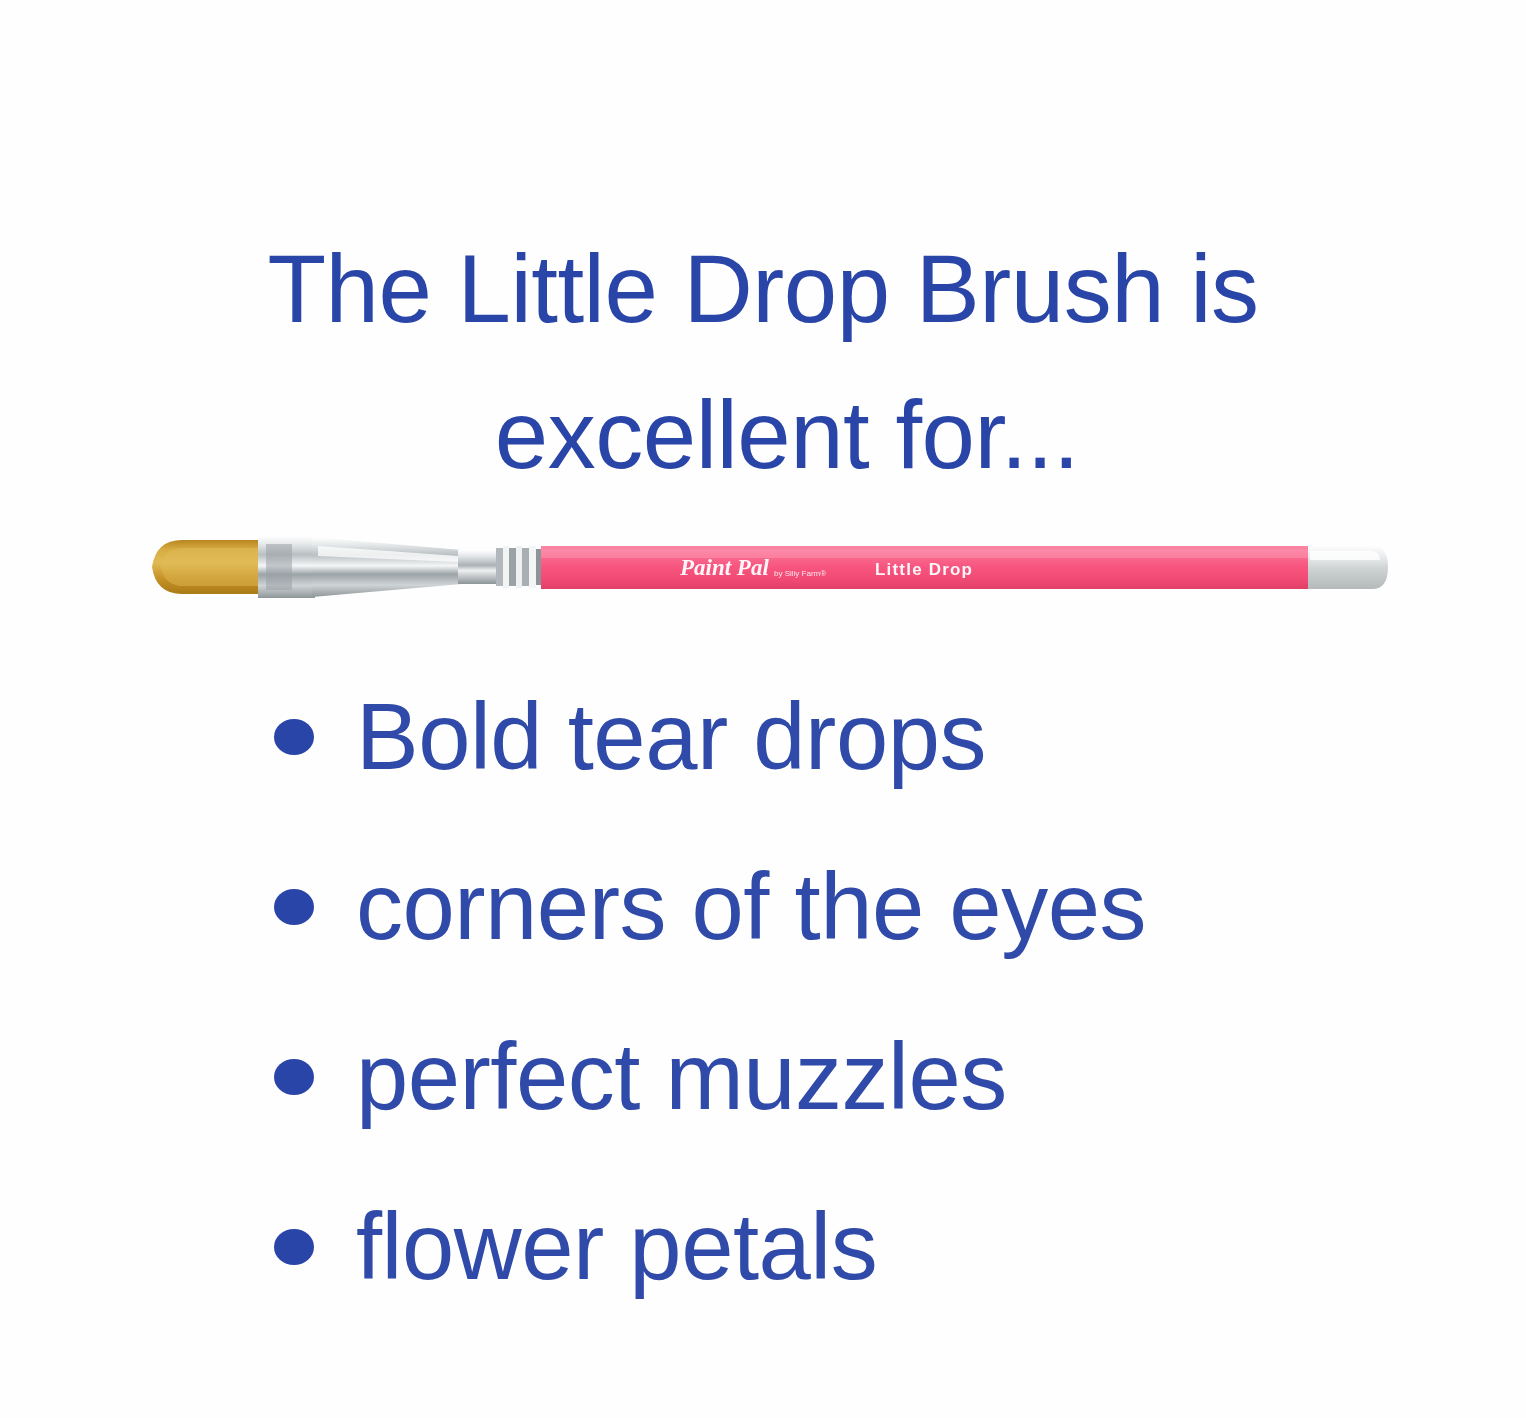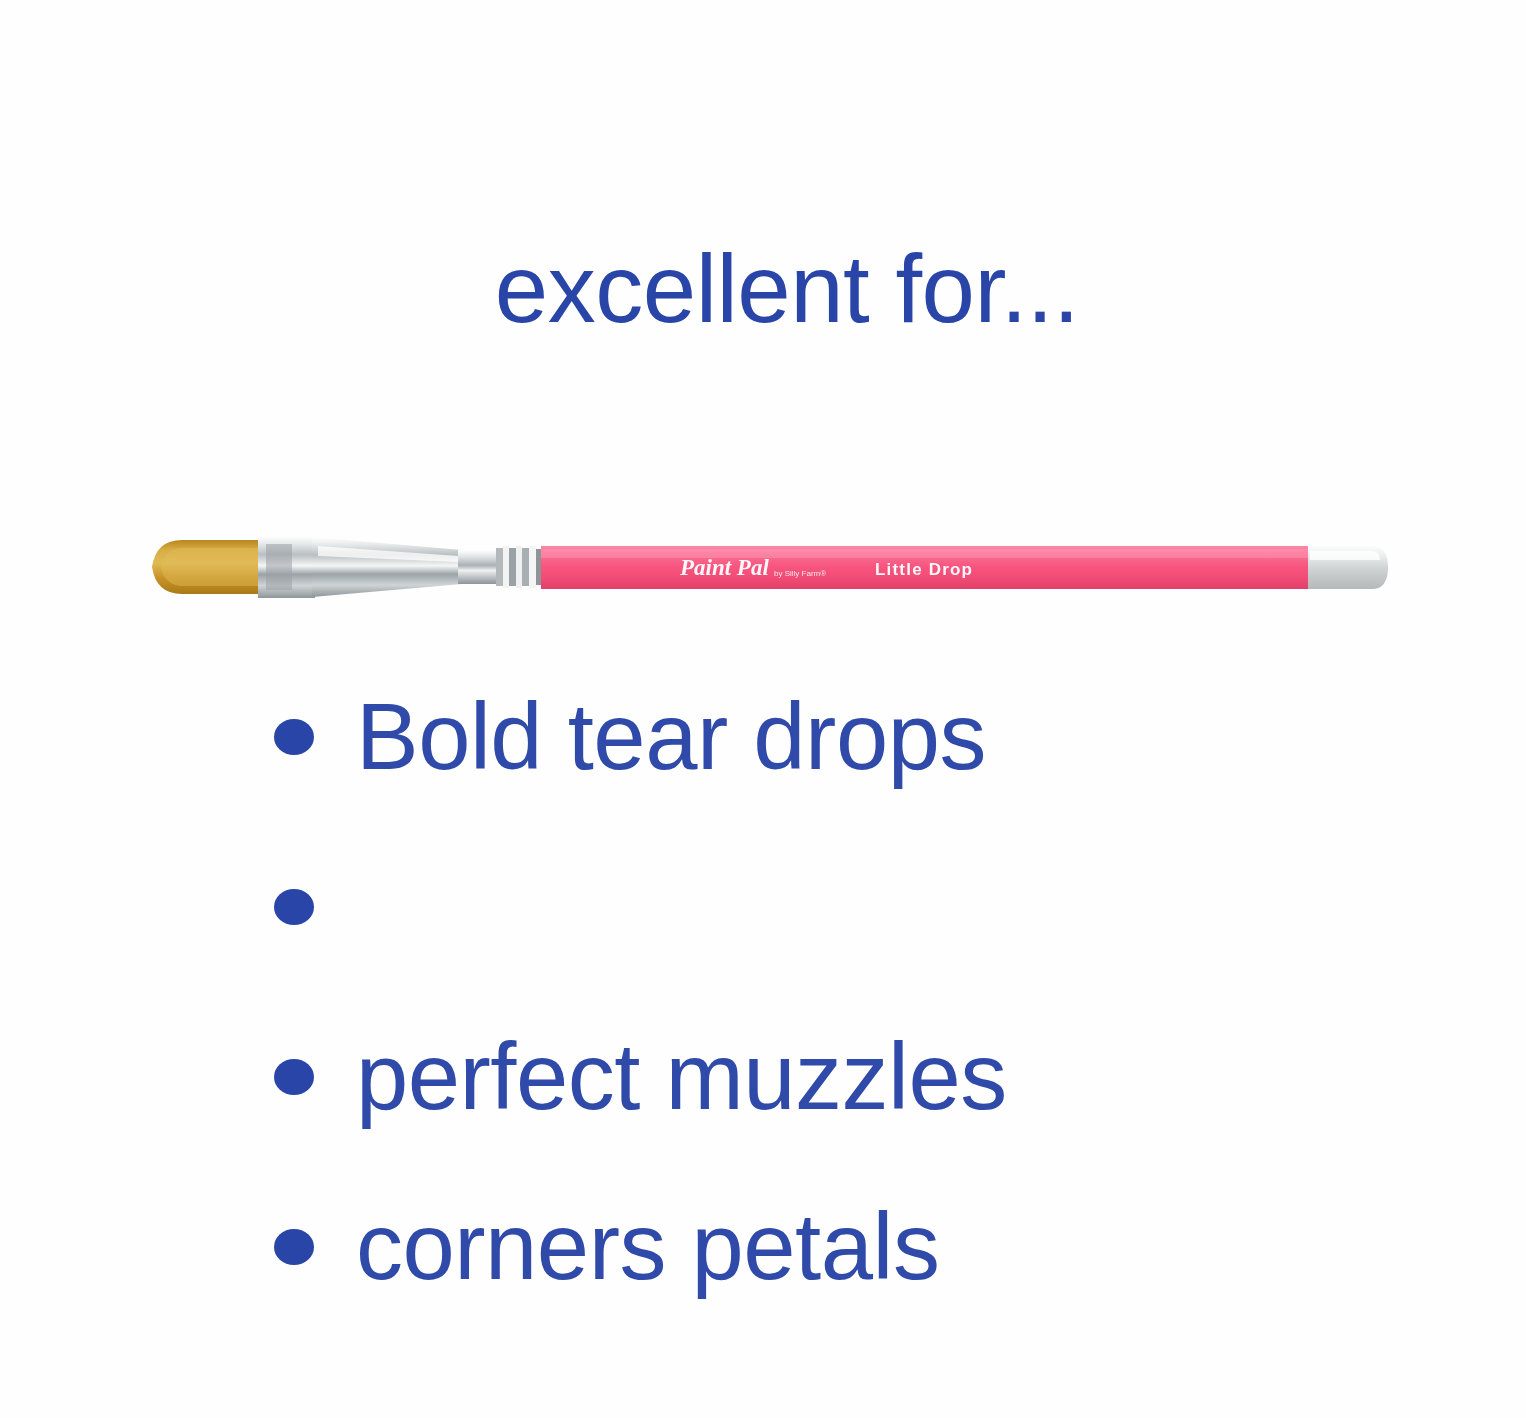--- a/index.html
+++ b/index.html
@@ -95,20 +95,21 @@
     letter-spacing: -0.5px;
     font-family: "Liberation Sans", sans-serif;
   }
 </style>
 </head>
 <body>
 
 <div class="slide">
 
   <div class="title-block">
+    <span class="title-line-1">The Little Drop Brush  is</span>
     <span class="title-line-2">excellent for...</span>
   </div>
 
   <div class="brush-wrap">
     <svg class="brush" viewBox="0 0 1260 86" preserveAspectRatio="none">
       <defs>
         <linearGradient id="bristleGrad" x1="0" y1="0" x2="0" y2="1">
           <stop offset="0%" stop-color="#b9861f"></stop>
           <stop offset="18%" stop-color="#d7ad43"></stop>
           <stop offset="42%" stop-color="#e0ba55"></stop>
@@ -178,24 +179,25 @@
     </svg>
   </div>
 
   <ul class="bullet-list">
     <li class="bullet-item">
       <span class="bullet-dot"></span>
       <span class="bullet-text">Bold tear drops</span>
     </li>
     <li class="bullet-item">
       <span class="bullet-dot"></span>
+      <span class="bullet-text">corners of the eyes</span>
     </li>
     <li class="bullet-item">
       <span class="bullet-dot"></span>
       <span class="bullet-text">perfect muzzles</span>
     </li>
     <li class="bullet-item">
       <span class="bullet-dot"></span>
-      <span class="bullet-text">corners petals</span>
+      <span class="bullet-text">flower petals</span>
     </li>
   </ul>
 
 </div>
 
 </body></html>

